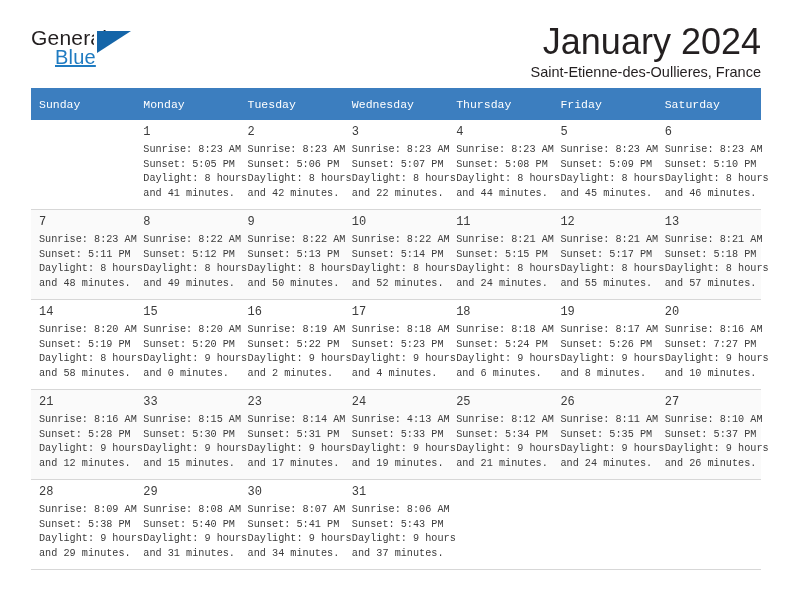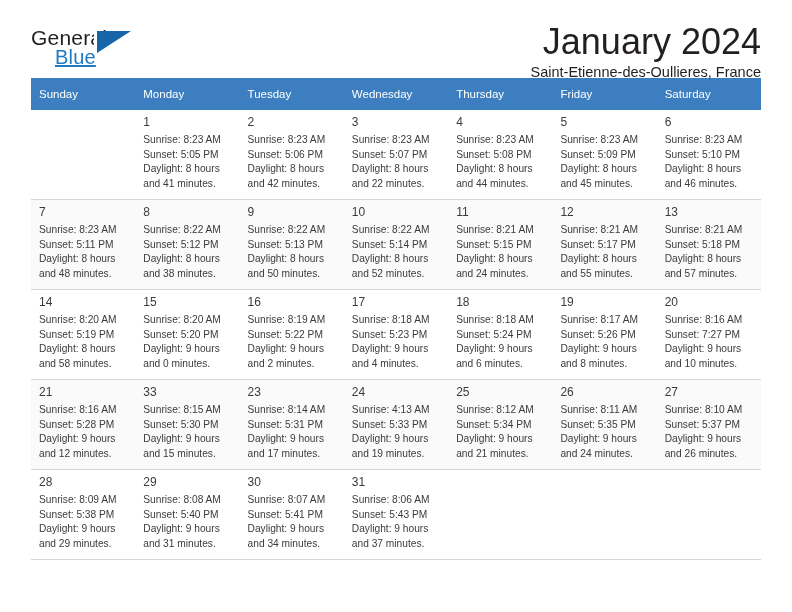--- a/index.html
+++ b/index.html
@@ -90,21 +90,22 @@
     line-height: 20px;
     margin-top: 4px;
     white-space: nowrap;
   }
 
   
   table.calendar {
     width: 730px;
     border-collapse: collapse;
     table-layout: fixed;
-    margin-top: 6px;
+    margin-top: 16px;
+    font-family: Liberation Mono, monospace;
   }
   table.calendar th {
     background: #3c7ebf;
     color: #ffffff;
     font-size: 11.5px;
     font-weight: normal;
     text-align: left;
     padding: 6px 0 6px 8px;
     height: 20px;
     border: none;
@@ -239,21 +240,21 @@
               <div class="info-line">Daylight: 8 hours</div>
               <div class="info-line">and 48 minutes.</div>
             </div>
           </td>
           <td>
             <div class="cell-inner">
               <div class="daynum">8</div>
               <div class="info-line">Sunrise: 8:22 AM</div>
               <div class="info-line">Sunset: 5:12 PM</div>
               <div class="info-line">Daylight: 8 hours</div>
-              <div class="info-line">and 38 minutes.</div>
+              <div class="info-line">and 49 minutes.</div>
             </div>
           </td>
           <td>
             <div class="cell-inner">
               <div class="daynum">9</div>
               <div class="info-line">Sunrise: 8:22 AM</div>
               <div class="info-line">Sunset: 5:13 PM</div>
               <div class="info-line">Daylight: 8 hours</div>
               <div class="info-line">and 50 minutes.</div>
             </div>

